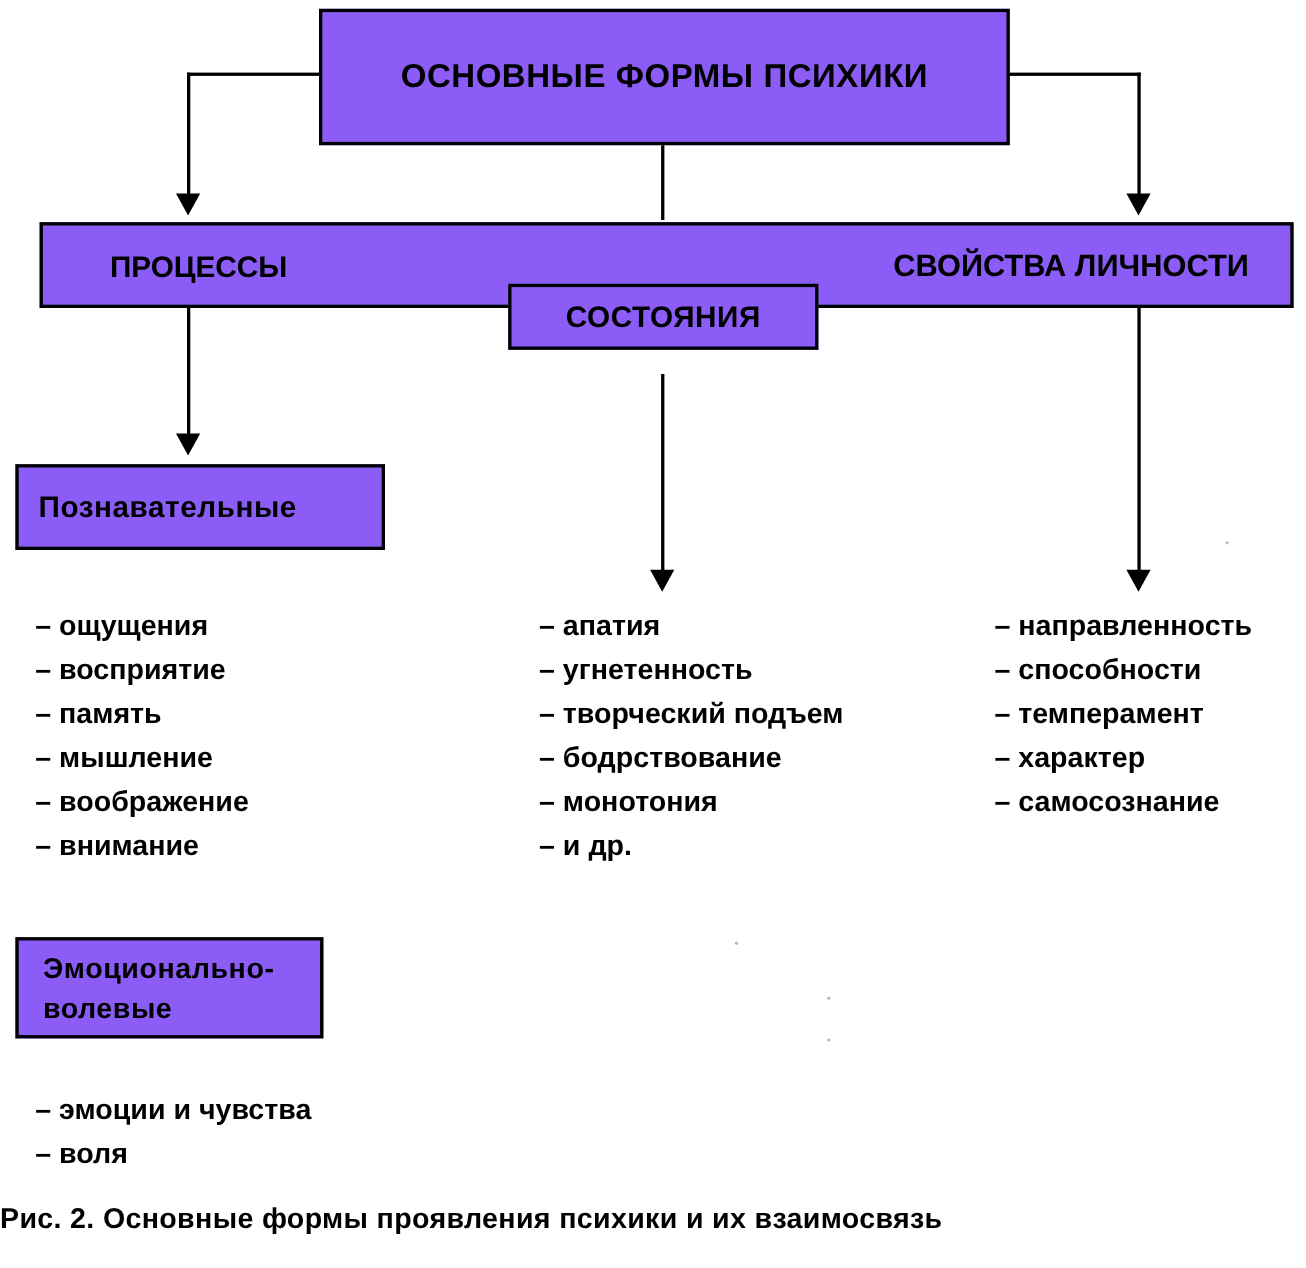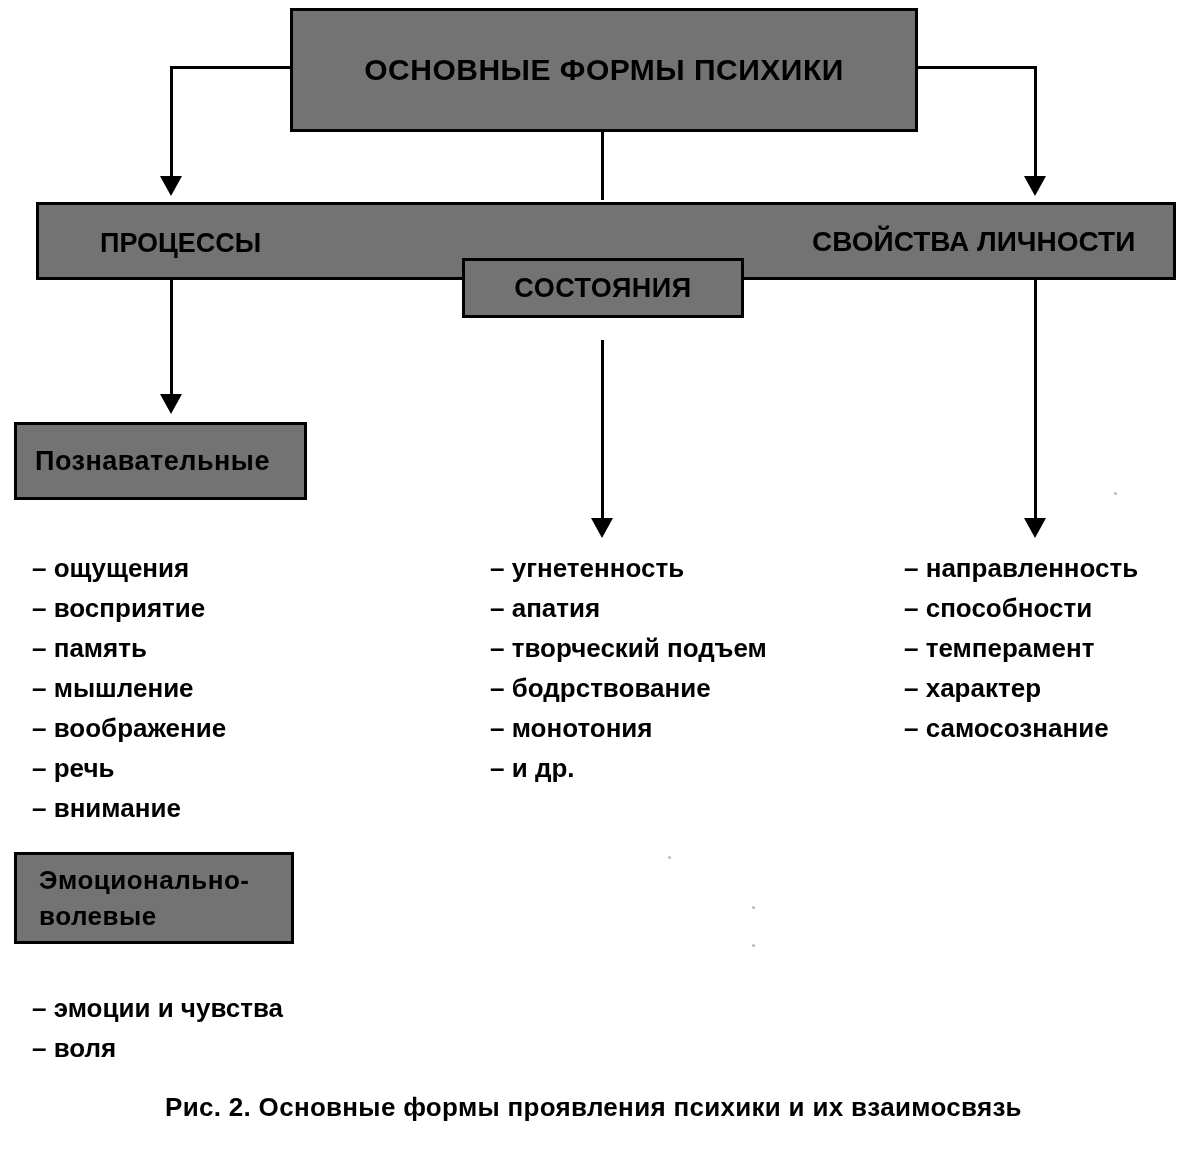--- a/index.html
+++ b/index.html
@@ -14,21 +14,21 @@
   #page {
     position: relative;
     width: 1187px;
     height: 1153px;
     background: #ffffff;
     overflow: hidden;
   }
   .box {
     position: absolute;
     border: 3px solid #000000;
-    background: #737373;
+    background: #8b5cf6;
     box-sizing: border-box;
     display: flex;
     align-items: center;
     justify-content: center;
     text-align: center;
     font-weight: bold;
     letter-spacing: 0.5px;
   }
   .line {
     position: absolute;
@@ -48,21 +48,20 @@
     position: absolute;
     font-weight: bold;
     font-size: 26px;
     line-height: 40px;
     white-space: nowrap;
   }
   .list div { white-space: nowrap; }
   .caption {
     position: absolute;
     width: 100%;
-    text-align: center;
     font-size: 26px;
     font-weight: bold;
     letter-spacing: 0.3px;
   }
   .speck {
     position: absolute;
     background: #b9b9b9;
     width: 3px;
     height: 3px;
     border-radius: 50%;
@@ -88,21 +87,21 @@
     position: absolute;
     left: 100px; top: 228px;
     font-size: 27px; font-weight: bold;
   }
   #label-personality {
     position: absolute;
     left: 812px; top: 226px;
     font-size: 28px; font-weight: bold;
   }
   #box-cognitive {
-    left: 14px; top: 422px; width: 293px; height: 78px;
+    left: 14px; top: 422px; width: 336px; height: 78px;
     font-size: 27px;
     justify-content: flex-start; padding-left: 18px;
   }
   #box-emotional {
     left: 14px; top: 852px; width: 280px; height: 92px;
     font-size: 26px; line-height: 36px;
     justify-content: flex-start; padding-left: 22px; text-align: left;
   }
 </style>
 </head>
@@ -148,32 +147,31 @@
   <div class="box" id="box-emotional">
     <span>Эмоционально-волевые</span>
   </div>
 
   <div class="list" id="list-cognitive" style="left:32px; top:548px;">
     <div>– ощущения</div>
     <div>– восприятие</div>
     <div>– память</div>
     <div>– мышление</div>
     <div>– воображение</div>
-    <div>– речь</div>
     <div>– внимание</div>
   </div>
 
   <div class="list" id="list-emotional" style="left:32px; top:988px;">
     <div>– эмоции и чувства</div>
     <div>– воля</div>
   </div>
 
   <div class="list" id="list-states" style="left:490px; top:548px;">
+    <div>– апатия</div>
     <div>– угнетенность</div>
-    <div>– апатия</div>
     <div>– творческий подъем</div>
     <div>– бодрствование</div>
     <div>– монотония</div>
     <div>– и др.</div>
   </div>
 
   <div class="list" id="list-personality" style="left:904px; top:548px;">
     <div>– направленность</div>
     <div>– способности</div>
     <div>– темперамент</div>

